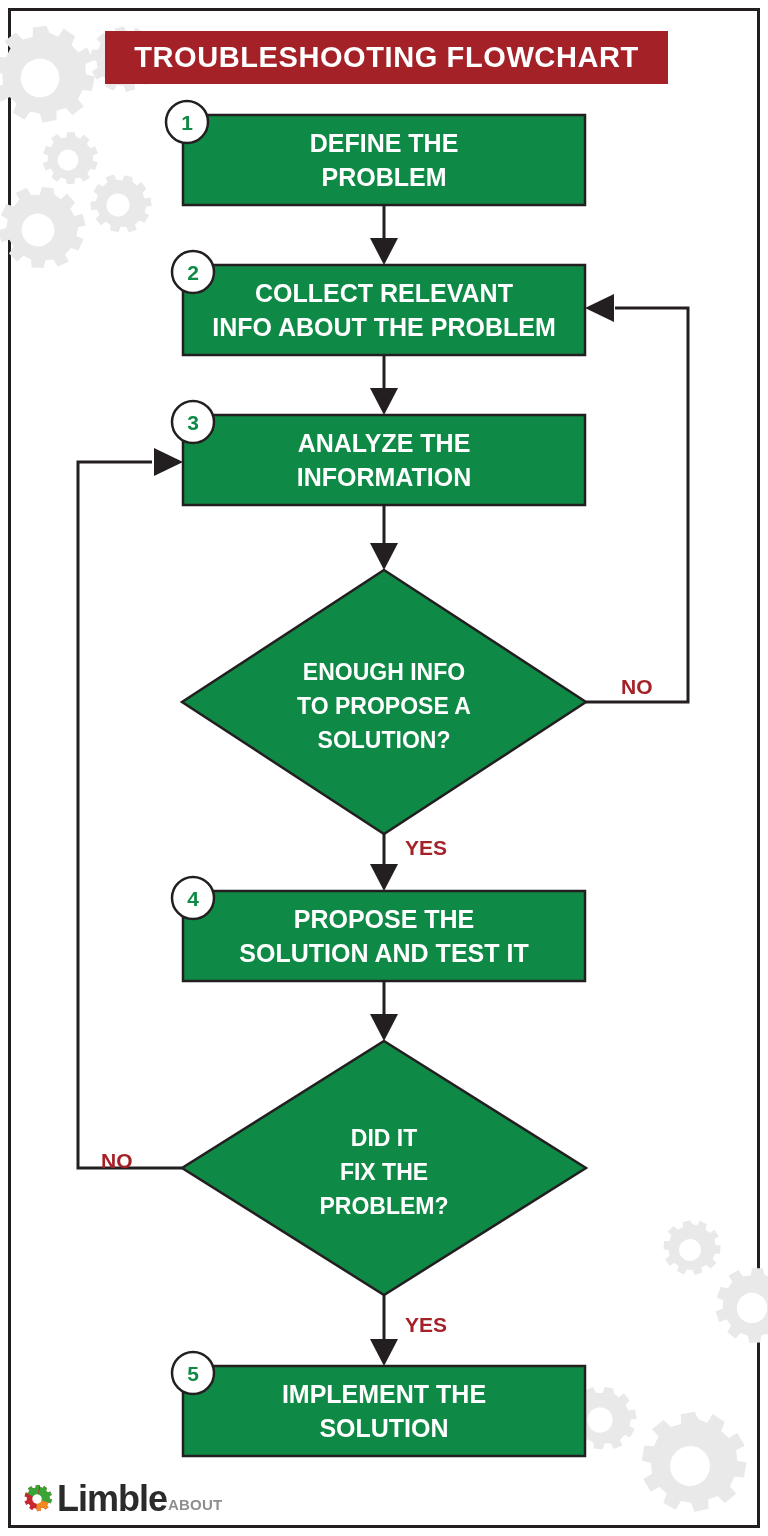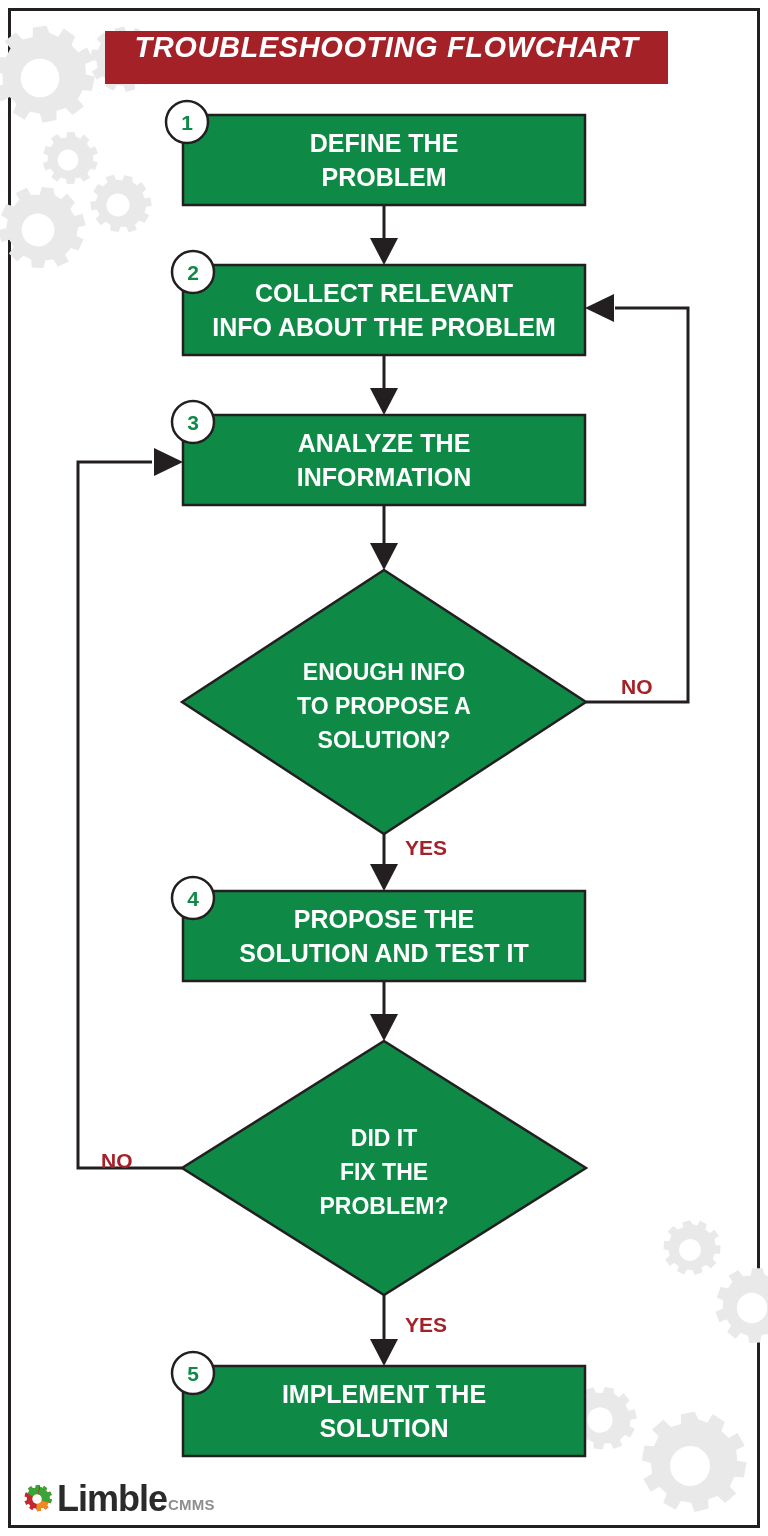--- a/index.html
+++ b/index.html
@@ -43,22 +43,22 @@
 
   .title-banner {
     position: absolute;
     left: 105px;
     top: 31px;
     width: 563px;
     height: 53px;
     background: #a52128;
     z-index: 4;
     display: flex;
+    align-items: center;
     justify-content: center;
-    font-style: italic;
   }
   .title-text {
     color: #ffffff;
     font-size: 29px;
     font-weight: bold;
     letter-spacing: 0.6px;
     white-space: nowrap;
     font-family: "Liberation Sans", sans-serif;
   }
 
@@ -276,16 +276,16 @@
     <svg class="logo-mark" viewBox="-60 -60 120 120">
       <g transform="rotate(15)">
         <path d="M0,-50 L10,-48 L14,-58 L28,-52 L26,-42 L35,-36 L43,-43 L53,-31 L45,-25 L48,-14 L58,-14 L58,2 L48,3 L45,14 L53,20 L43,32 L34,26 L25,31 L27,41 L13,47 L8,38 L-3,38 L-7,48 L-21,43 L-19,33 L-28,27 L-36,34 L-46,22 L-38,15 L-41,4 L-51,3 L-51,-13 L-41,-14 L-38,-25 L-46,-31 L-36,-43 L-27,-37 L-17,-42 L-19,-52 L-5,-57 Z" fill="#c4272d"></path>
         <path d="M0,-50 L10,-48 L14,-58 L28,-52 L26,-42 L35,-36 L43,-43 L53,-31 L45,-25 L48,-14 L58,-14 L58,2 L0,0 Z" fill="#3aa537"></path>
         <path d="M58,2 L48,3 L45,14 L53,20 L43,32 L34,26 L25,31 L27,41 L13,47 L8,38 L0,0 Z" fill="#f08a1e"></path>
         <path d="M-51,-13 L-41,-14 L-38,-25 L-46,-31 L-36,-43 L-27,-37 L-17,-42 L-19,-52 L-5,-57 L0,0 Z" fill="#3aa537"></path>
         <circle cx="0" cy="0" r="19" fill="#ffffff"></circle>
       </g>
     </svg>
     <span class="logo-word">Limble</span>
-    <span class="logo-sub">CMMS</span>
+    <span class="logo-sub">ABOUT</span>
   </div>
 
 </div>
 
 </body></html>

